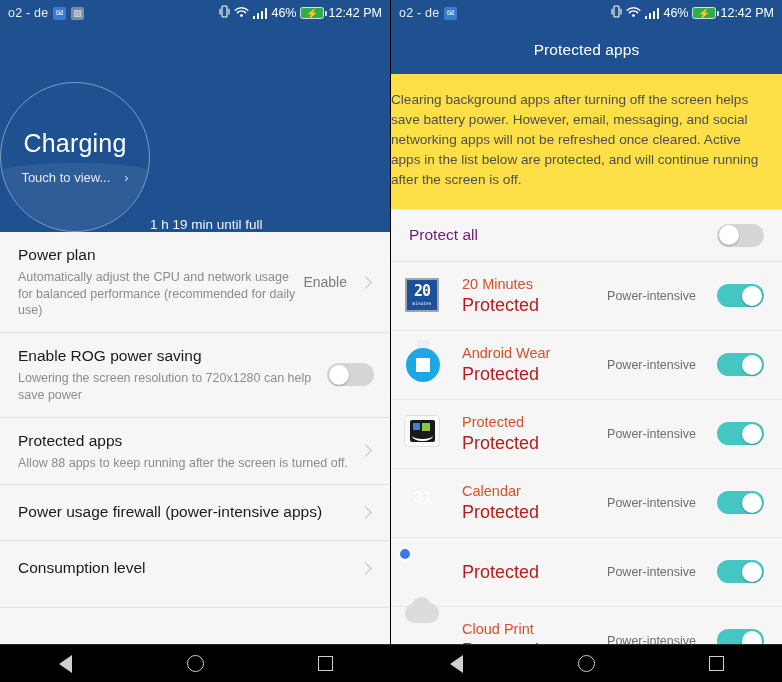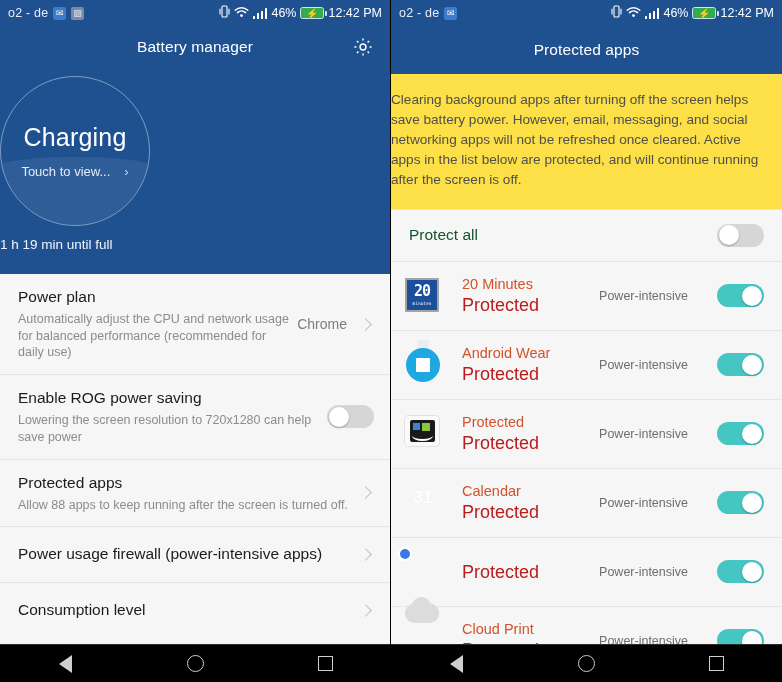--- a/index.html
+++ b/index.html
@@ -63,21 +63,21 @@
   .appbar.tall { height: 42px; flex: 0 0 42px; }
   .appbar.short { height: 48px; flex: 0 0 48px; }
   .appbar .title { font-size: 15.5px; font-weight: 400; letter-spacing: .1px; }
   .gear { position: absolute; right: 16px; top: 50%; transform: translateY(-50%);
           width: 22px; height: 22px; cursor: pointer; }
 
   
   .hero {
     background: #1f5191; flex: 0 0 206px;
     position: relative;
-    display: flex; flex-direction: column; align-items: flex-start;
+    display: flex; align-items: flex-end;
   }
   .ring {
     margin-top: 8px;
     width: 150px; height: 150px; border-radius: 50%;
     border: 1.5px solid rgba(255,255,255,.42);
     position: relative; overflow: hidden;
     display: flex; flex-direction: column; align-items: center; justify-content: center;
   }
   .ring .fill {
     position: absolute; left: -10%; bottom: 0; width: 120%; height: 46%;
@@ -129,34 +129,34 @@
   
   .desc {
     background: #fde047; padding: 16px 18px 18px 0;
     font-size: 13.6px; line-height: 1.48; color: #4f4f4f;
     border-bottom: 1px solid #e4e4e4;
   }
   .protect-all {
     background: #f6f6f6; display: flex; align-items: center;
     padding: 14px 18px; border-bottom: 1px solid #e4e4e4;
   }
-  .protect-all .lbl { font-size: 15.5px; color: #14532d; flex: 1 1 auto; }
+  .protect-all .lbl { font-size: 15.5px; color: #701a75; flex: 1 1 auto; }
   .applist { background: #f6f6f6; flex: 1 1 auto; overflow: hidden; }
   .approw {
     display: flex; align-items: center; gap: 13px;
     padding: 11px 18px 11px 14px;
     border-bottom: 1px solid #e6e6e6;
     background: #f6f6f6;
     height: 69px;
   }
   .icon-wrap { width: 36px; height: 36px; flex: 0 0 36px; position: relative; }
   .approw .names { flex: 1 1 auto; min-width: 0; margin-left: 8px; }
   .approw .aname { font-size: 14.5px; color: #d4512a; line-height: 1.3; }
   .approw .astat { font-size: 18px; color: #b91c1c; margin-top: 2px; }
-  .approw .pi { font-size: 12.5px; color: #6e6e6e; margin-right: 16px; white-space: nowrap; }
+  .approw .pi { font-size: 12.5px; color: #6e6e6e; margin-right: 8px; white-space: nowrap; }
 
   
   .ic20 {
     width: 34px; height: 34px; background: #1b4f9c; border: 2px solid #a3a3a3;
     display: flex; flex-direction: column; align-items: center; justify-content: center;
     color: #fff; border-radius: 1px;
   }
   .ic20 .big { font-size: 15px; font-weight: bold; font-family: "DejaVu Sans Mono", monospace; line-height: 1; letter-spacing: -1px; }
   .ic20 .sml { font-size: 4.5px; font-family: "DejaVu Sans Mono", monospace; margin-top: 2px; }
   .icwear { width: 36px; height: 36px; position: relative; }
@@ -232,50 +232,41 @@
             <i></i>
           </span>
         <span class="txt">46%</span>
         <span class="batt">
             <span class="bolt">⚡</span>
           </span>
         <span class="txt">12:42 PM</span>
       </span>
     </div>
 
-    <div class="appbar tall">
-      <span class="title">Battery manager</span>
-      <span class="gear">
-        <svg viewBox="0 0 24 24" width="22" height="22" fill="none" stroke="#fff" stroke-width="1.6">
-          <circle cx="12" cy="12" r="3.2"></circle>
-          <path d="M12 2.6v2.2M12 19.2v2.2M2.6 12h2.2M19.2 12h2.2M5.4 5.4l1.6 1.6M17 17l1.6 1.6M18.6 5.4L17 7M7 17l-1.6 1.6"></path>
-        </svg>
-      </span>
-    </div>
 
     <div class="hero">
       <div class="ring">
         <div class="fill"></div>
         <div class="charging">Charging</div>
         <div class="touch">
           <span>Touch to view...</span>
           <span class="chev">›</span>
         </div>
       </div>
       <div class="until">1 h 19 min until full</div>
     </div>
 
     <div class="list">
 
       <div class="row">
         <div class="texts">
           <div class="t1">Power plan</div>
           <div class="t2">Automatically adjust the CPU and network usage for balanced performance (recommended for daily use)</div>
         </div>
-        <div class="value">Chrome</div>
+        <div class="value">Enable</div>
         <div class="chevron"></div>
       </div>
 
       <div class="row">
         <div class="texts">
           <div class="t1">Enable ROG power saving</div>
           <div class="t2">Lowering the screen resolution to 720x1280 can help save power</div>
         </div>
         <div class="sw off">
             <span class="knob"></span>

